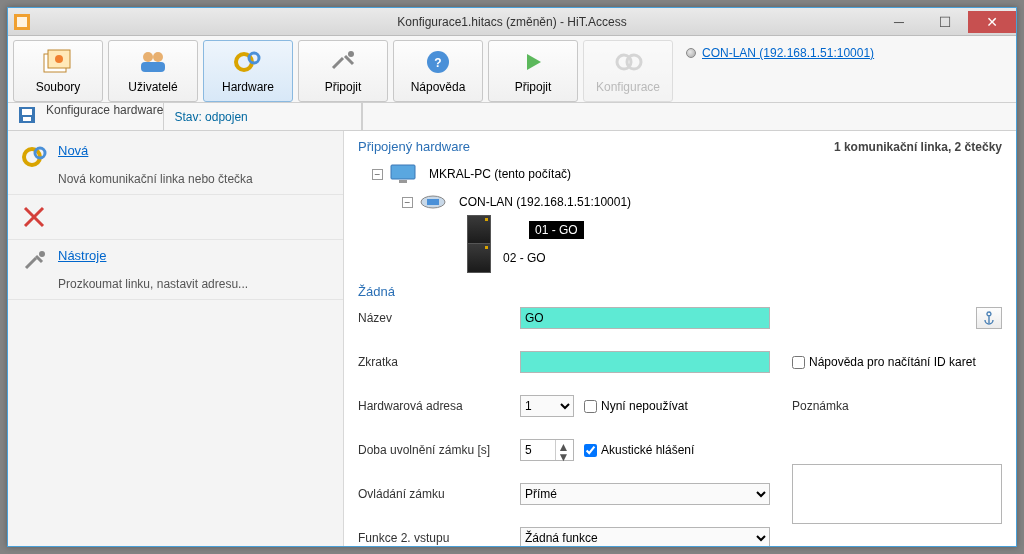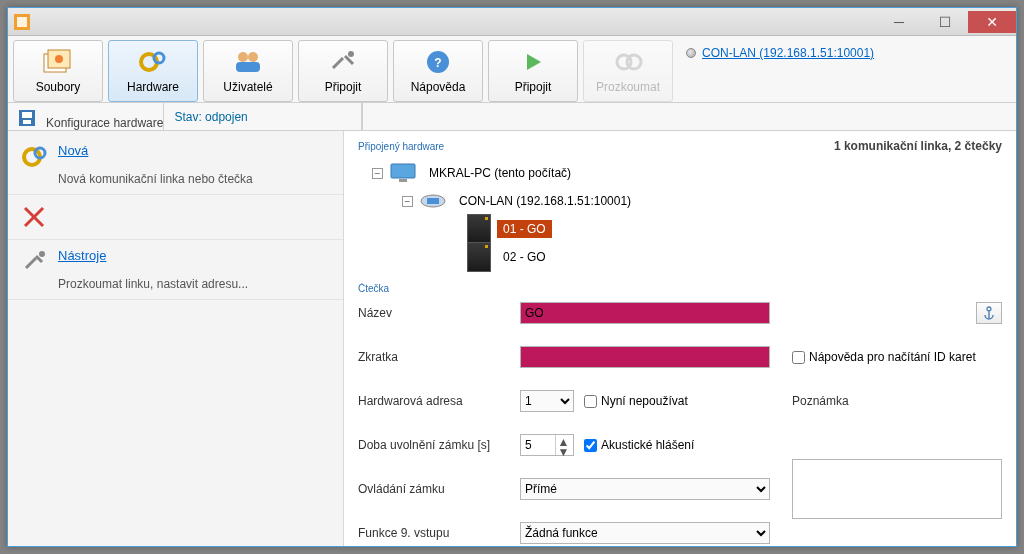--- a/index.html
+++ b/index.html
@@ -12,51 +12,51 @@
 .win-btn { width: 46px; height: 22px; display: flex; align-items: center; justify-content: center; color: #555; font-family: Arial; font-size: 14px; }
 .win-btn.close { background: #c75050; color: #fff; width: 48px; height: 22px; }
 .toolbar { display: flex; background: #f7f7f7; border-bottom: 1px solid #d0d0d0; padding: 4px 5px 0 5px; gap: 5px; }
 .toolbar-group { display: flex; gap: 5px; }
 .tool-btn { width: 90px; height: 62px; background: linear-gradient(#fdfdfd,#f0f0f0); border: 1px solid #c8c8c8; border-radius: 3px; display: flex; flex-direction: column; align-items: center; justify-content: center; gap: 4px; cursor: pointer; }
 .tool-btn.active { background: linear-gradient(#eef5fc,#d8e8f7); border-color: #8ab9e0; }
 .tool-btn .ico { width: 32px; height: 28px; display: flex; align-items: center; justify-content: center; }
 .topright { flex: 1; padding: 6px 8px; display: flex; align-items: flex-start; gap: 6px; }
 .topright a { color: #0066cc; text-decoration: underline; font-size: 12px; }
 .led { width: 10px; height: 10px; border-radius: 50%; background: radial-gradient(circle at 3px 3px,#e8e8e8,#a8a8a8); border: 1px solid #888; margin-top: 2px; }
-.subbar { height: 28px; display: flex; align-items: flex-end; background: #f7f7f7; border-bottom: 1px solid #d0d0d0; }
+.subbar { height: 28px; display: flex; align-items: flex-start; background: #f7f7f7; border-bottom: 1px solid #d0d0d0; }
 .subbar .savebtn { width: 30px; height: 24px; margin: 0 4px; border: 1px solid transparent; display: flex; align-items: center; justify-content: center; cursor: pointer; }
 .subbar .label { color: #444; }
 .subbar .sep { border-left: 1px solid #d0d0d0; height: 100%; margin: 0 0 0 auto; }
 .subbar .state-cell { width: 198px; padding-left: 10px; color: #0369a1; border-right: 1px solid #d0d0d0; height: 100%; display: flex; align-items: center; }
 .content { flex: 1; display: flex; min-height: 0; }
 .sidebar { width: 360px; background: #f4f4f4; border-right: 1px solid #d8d8d8; padding: 4px 0; }
 .side-item { display: flex; align-items: flex-start; gap: 10px; padding: 8px 12px; border-bottom: 1px solid #e4e4e4; cursor: pointer; }
 .side-item .sico { width: 28px; height: 28px; flex-shrink: 0; display: flex; align-items: center; justify-content: center; }
 .side-item a { color: #0066cc; text-decoration: underline; font-size: 13px; }
 .side-item .desc { color: #555; margin-top: 14px; }
 .main { flex: 1; padding: 8px 14px 0 14px; display: flex; flex-direction: column; min-height: 0; }
 .section-head { display: flex; align-items: baseline; margin-bottom: 6px; }
-.section-title { color: #2a6fb5; font-size: 10px; }
+.section-title { color: #2a6fb5; font-size: 13px; }
 .section-right { margin-left: auto; color: #444; font-weight: bold; }
 .tree { margin-left: 14px; margin-bottom: 12px; }
 .tree-row { display: flex; align-items: center; height: 28px; gap: 6px; position: relative; }
 .tree-row .exp { width: 11px; height: 11px; border: 1px solid #999; background: #fff; font-size: 10px; line-height: 9px; text-align: center; cursor: pointer; color: #555; }
 .tree-row .node-label { padding: 2px 6px; }
-.tree-row.selected .node-label { background: #c2410c; color: #fff; }
+.tree-row.selected .node-label { background: #000000; color: #fff; margin-left: 32px; }
 .indent1 { margin-left: 30px; }
 .indent2 { margin-left: 95px; }
 .monitor-ico { width: 28px; height: 20px; }
 .device-ico { width: 28px; height: 16px; }
 .reader-ico { width: 24px; height: 30px; background: linear-gradient(#3a3a3a,#1a1a1a); border: 1px solid #555; position: relative; }
 .reader-ico::after { content:""; position:absolute; right:2px; top:2px; width:3px; height:3px; background:#d9a400; }
 .form { flex: 1; overflow: hidden; }
 .form-head { display: flex; align-items: baseline; margin-bottom: 8px; }
 .form-grid { display: grid; grid-template-columns: 140px 250px 1fr; row-gap: 8px; column-gap: 12px; align-items: center; gap: 22px; }
 .form-grid label { color: #333; }
-.form-grid input[type=text] { width: 100%; height: 22px; border: 1px solid #b5b5b5; padding: 0 4px; background: #be185d; }
+.form-grid input[type=text] { width: 100%; height: 22px; border: 1px solid #b5b5b5; padding: 0 4px; background: #5eead4; }
 .form-grid select { width: 100%; height: 22px; border: 1px solid #b5b5b5; background: #fafafa; }
 .form-grid .spin { width: 54px; height: 22px; border: 1px solid #b5b5b5; display: flex; align-items: center; background:#fff; }
 .form-grid .spin input { border:none; width: 34px; padding-left:4px; outline:none; }
 .form-grid .spin .arrows { width:16px; display:flex; flex-direction:column; font-size:7px; color:#555; border-left:1px solid #ccc; }
 .form-grid .spin .arrows span { height:10px; text-align:center; cursor:pointer; }
 .chk { display:flex; align-items:center; gap:4px; }
 .note { border:1px solid #b5b5b5; height:60px; width: 210px; background:#fff; }
 .iconbtn { width:26px; height:22px; border:1px solid #b5b5b5; background:linear-gradient(#fdfdfd,#ececec); display:flex; align-items:center; justify-content:center; cursor:pointer; }
 svg { display:block; }
 </style>
@@ -65,58 +65,59 @@
 
 <div class="window">
 
   <div class="titlebar">
     <div class="icon">
       <svg width="16" height="16">
           <rect width="16" height="16" fill="#f0a030"></rect>
           <rect x="3" y="3" width="10" height="10" fill="#fff3e0"></rect>
         </svg>
     </div>
+    <div class="title">Konfigurace1.hitacs (změněn) - HiT.Access</div>
     <div class="win-btns">
       <div class="win-btn">─</div>
       <div class="win-btn">☐</div>
       <div class="win-btn close">✕</div>
     </div>
   </div>
 
   <div class="toolbar">
     <div class="toolbar-group">
       <div class="tool-btn">
         <div class="ico">
             <svg width="32" height="28">
               <rect x="2" y="6" width="22" height="18" fill="#fff" stroke="#c08830"></rect>
               <rect x="6" y="2" width="22" height="18" fill="#ffe9b8" stroke="#c08830"></rect>
               <circle cx="17" cy="11" r="4" fill="#f08030"></circle>
             </svg>
           </div>
         <span>Soubory</span>
       </div>
-      <div class="tool-btn active">
-        <div class="ico">
-            <svg width="32" height="28">
-              <circle cx="12" cy="14" r="8" fill="none" stroke="#d9a400" stroke-width="4"></circle>
-              <circle cx="22" cy="10" r="5" fill="none" stroke="#4a90d8" stroke-width="3"></circle>
-            </svg>
-          </div>
-        <span>Hardware</span>
-      </div>
       <div class="tool-btn">
         <div class="ico">
             <svg width="32" height="28">
               <circle cx="11" cy="9" r="5" fill="#e8b070"></circle>
               <circle cx="21" cy="9" r="5" fill="#e8b070"></circle>
               <rect x="4" y="14" width="24" height="10" rx="4" fill="#4a90d8"></rect>
             </svg>
           </div>
         <span>Uživatelé</span>
       </div>
+      <div class="tool-btn active">
+        <div class="ico">
+            <svg width="32" height="28">
+              <circle cx="12" cy="14" r="8" fill="none" stroke="#d9a400" stroke-width="4"></circle>
+              <circle cx="22" cy="10" r="5" fill="none" stroke="#4a90d8" stroke-width="3"></circle>
+            </svg>
+          </div>
+        <span>Hardware</span>
+      </div>
       <div class="tool-btn">
         <div class="ico">
             <svg width="32" height="28">
               <path d="M6 20 L16 10" stroke="#888" stroke-width="3"></path>
               <path d="M18 8 L26 16" stroke="#888" stroke-width="3"></path>
               <circle cx="24" cy="6" r="3" fill="#888"></circle>
             </svg>
           </div>
         <span>Připojit</span>
       </div>
@@ -139,21 +140,21 @@
           </div>
         <span>Připojit</span>
       </div>
       <div class="tool-btn" style="opacity:0.55">
         <div class="ico">
             <svg width="32" height="28">
               <circle cx="12" cy="14" r="7" fill="none" stroke="#bbb" stroke-width="3"></circle>
               <circle cx="22" cy="14" r="7" fill="none" stroke="#bbb" stroke-width="3"></circle>
             </svg>
           </div>
-        <span style="color:#888">Prozkoumat</span>
+        <span style="color:#888">Konfigurace</span>
       </div>
     </div>
     <div class="topright">
       <div class="led"></div>
       <a href="#">CON-LAN (192.168.1.51:10001)</a>
     </div>
   </div>
 
   <div class="subbar">
     <div class="savebtn">
@@ -235,21 +236,21 @@
           <span class="node-label">01 - GO</span>
         </div>
         <div class="tree-row indent2">
           <div class="reader-ico"></div>
           <span class="node-label">02 - GO</span>
         </div>
       </div>
 
       <div class="form">
         <div class="form-head">
-          <span class="section-title">Čtečka</span>
+          <span class="section-title">Žádná</span>
         </div>
         <div class="form-grid">
           <label>Název</label>
           <input type="text" value="GO" style="">
           <div style="text-align:right">
               <div class="iconbtn" style="margin-left:auto">
                 <svg width="14" height="14">
                   <path d="M7 1 A2 2 0 1 1 6.9 1 M7 4 V12 M3 9 A4 4 0 0 0 11 9" fill="none" stroke="#4a80b5" stroke-width="1.4"></path>
                 </svg>
               </div>
@@ -284,19 +285,19 @@
             <div class="chk">
                 <input type="checkbox" checked="" style="">
                 <span>Akustické hlášení</span>
               </div>
           </div>
           <div class="note" style="grid-row:span 3"></div>
 
           <label>Ovládání zámku</label>
           <select><option>Přímé</option></select>
 
-          <label>Funkce 9. vstupu</label>
+          <label>Funkce 2. vstupu</label>
           <select><option>Žádná funkce</option></select>
         </div>
       </div>
     </div>
   </div>
 </div>
 
 </body></html>

